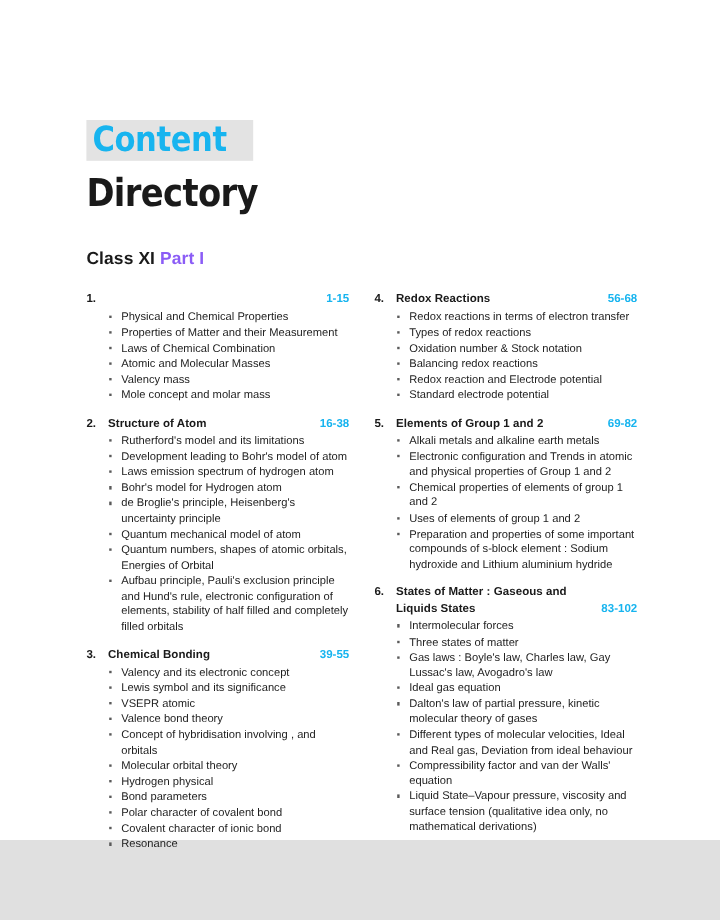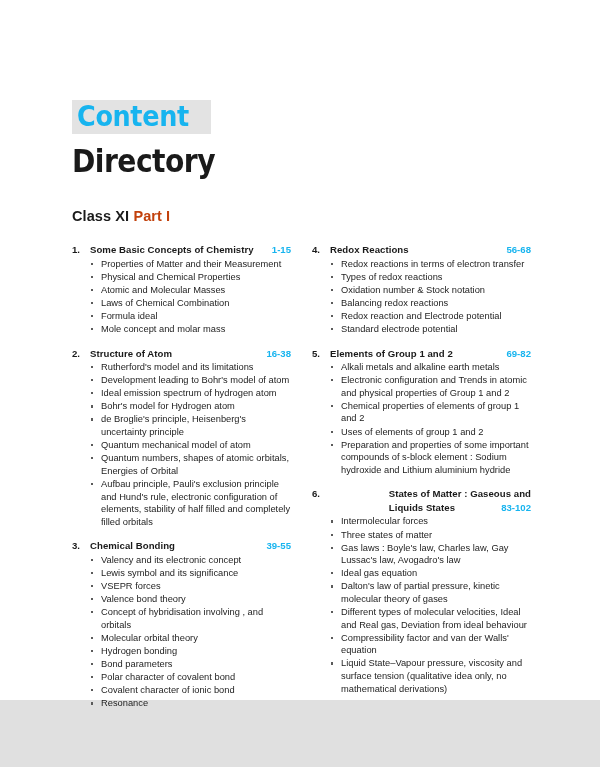--- a/index.html
+++ b/index.html
@@ -67,21 +67,21 @@
   }
 
   .class-line {
     margin-top: 31px;
     font-size: 14.5px;
     font-weight: bold;
     color: #1a1a1a;
     letter-spacing: 0.1px;
   }
   .class-line .part {
-    color: #c2410c;
+    color: #8b5cf6;
   }
 
   
   .columns {
     margin-top: 19px;
     display: flex;
     gap: 21px;
     align-items: flex-start;
   }
   .col {
@@ -124,21 +124,20 @@
     font-size: 9.6px;
     font-weight: bold;
     color: #17b4ef;
     line-height: 13.5px;
     text-underline-offset: 1.5px;
     white-space: nowrap;
     margin-left: auto;
   }
   
   .chapter-title-area.stacked {
-    flex-direction: column;
     align-items: flex-end;
   }
   .chapter-title-area.stacked .chapter-pages {
     align-self: flex-end;
     margin-top: -13.5px;
   }
   .chapter-title-area.stacked .chapter-title .l2 {
     display: block;
   }
 
@@ -183,68 +182,67 @@
       <span>Class XI</span>
       <span class="part">Part I</span>
     </div>
 
     <div class="columns">
       <div class="col">
           <div class="chapter">
             <div class="chapter-head">
               <span class="chapter-num">1.</span>
               <div class="chapter-title-area">
-                <span class="chapter-title">Some Basic Concepts of Chemistry</span>
                 <span class="chapter-pages">1-15</span>
               </div>
             </div>
             <ul class="topics">
+              <li class="topic"><span class="bullet"></span><span>Physical and Chemical Properties</span></li>
               <li class="topic"><span class="bullet"></span><span>Properties of Matter and their Measurement</span></li>
-              <li class="topic"><span class="bullet"></span><span>Physical and Chemical Properties</span></li>
+              <li class="topic"><span class="bullet"></span><span>Laws of Chemical Combination</span></li>
               <li class="topic"><span class="bullet"></span><span>Atomic and Molecular Masses</span></li>
-              <li class="topic"><span class="bullet"></span><span>Laws of Chemical Combination</span></li>
-              <li class="topic"><span class="bullet"></span><span>Formula ideal</span></li>
+              <li class="topic"><span class="bullet"></span><span>Valency mass</span></li>
               <li class="topic"><span class="bullet"></span><span>Mole concept and molar mass</span></li>
             </ul>
           </div>
           <div class="chapter">
             <div class="chapter-head">
               <span class="chapter-num">2.</span>
               <div class="chapter-title-area">
                 <span class="chapter-title">Structure of Atom</span>
                 <span class="chapter-pages">16-38</span>
               </div>
             </div>
             <ul class="topics">
               <li class="topic"><span class="bullet"></span><span>Rutherford's model and its limitations</span></li>
               <li class="topic"><span class="bullet"></span><span>Development leading to Bohr's model of atom</span></li>
-              <li class="topic"><span class="bullet"></span><span>Ideal emission spectrum of hydrogen atom</span></li>
+              <li class="topic"><span class="bullet"></span><span>Laws emission spectrum of hydrogen atom</span></li>
               <li class="topic"><span class="bullet"></span><span>Bohr's model for Hydrogen atom</span></li>
               <li class="topic"><span class="bullet"></span><span>de Broglie's principle, Heisenberg's uncertainty principle</span></li>
               <li class="topic"><span class="bullet"></span><span>Quantum mechanical model of atom</span></li>
               <li class="topic"><span class="bullet"></span><span>Quantum numbers, shapes of atomic orbitals, Energies of Orbital</span></li>
               <li class="topic"><span class="bullet"></span><span>Aufbau principle, Pauli's exclusion principle and Hund's rule, electronic configuration of elements, stability of half filled and completely filled orbitals</span></li>
             </ul>
           </div>
           <div class="chapter">
             <div class="chapter-head">
               <span class="chapter-num">3.</span>
               <div class="chapter-title-area">
                 <span class="chapter-title">Chemical Bonding</span>
                 <span class="chapter-pages">39-55</span>
               </div>
             </div>
             <ul class="topics">
               <li class="topic"><span class="bullet"></span><span>Valency and its electronic concept</span></li>
               <li class="topic"><span class="bullet"></span><span>Lewis symbol and its significance</span></li>
-              <li class="topic"><span class="bullet"></span><span>VSEPR forces</span></li>
+              <li class="topic"><span class="bullet"></span><span>VSEPR atomic</span></li>
               <li class="topic"><span class="bullet"></span><span>Valence bond theory</span></li>
               <li class="topic"><span class="bullet"></span><span>Concept of hybridisation involving , and orbitals</span></li>
               <li class="topic"><span class="bullet"></span><span>Molecular orbital theory</span></li>
-              <li class="topic"><span class="bullet"></span><span>Hydrogen bonding</span></li>
+              <li class="topic"><span class="bullet"></span><span>Hydrogen physical</span></li>
               <li class="topic"><span class="bullet"></span><span>Bond parameters</span></li>
               <li class="topic"><span class="bullet"></span><span>Polar character of covalent bond</span></li>
               <li class="topic"><span class="bullet"></span><span>Covalent character of ionic bond</span></li>
               <li class="topic"><span class="bullet"></span><span>Resonance</span></li>
             </ul>
           </div>
         </div>
       <div class="col">
           <div class="chapter">
             <div class="chapter-head">

